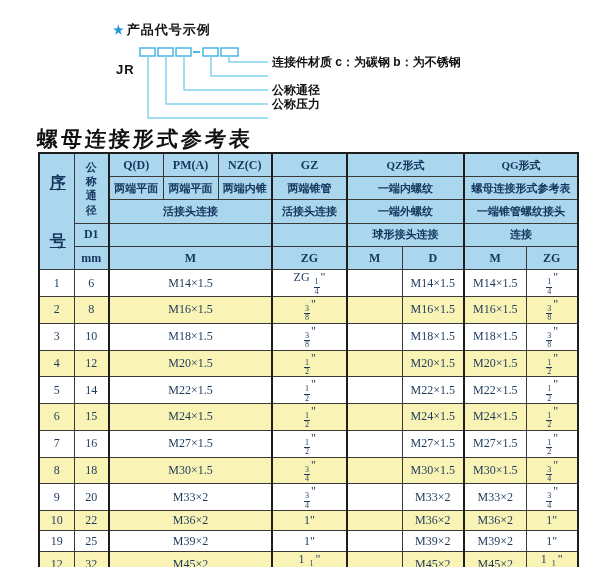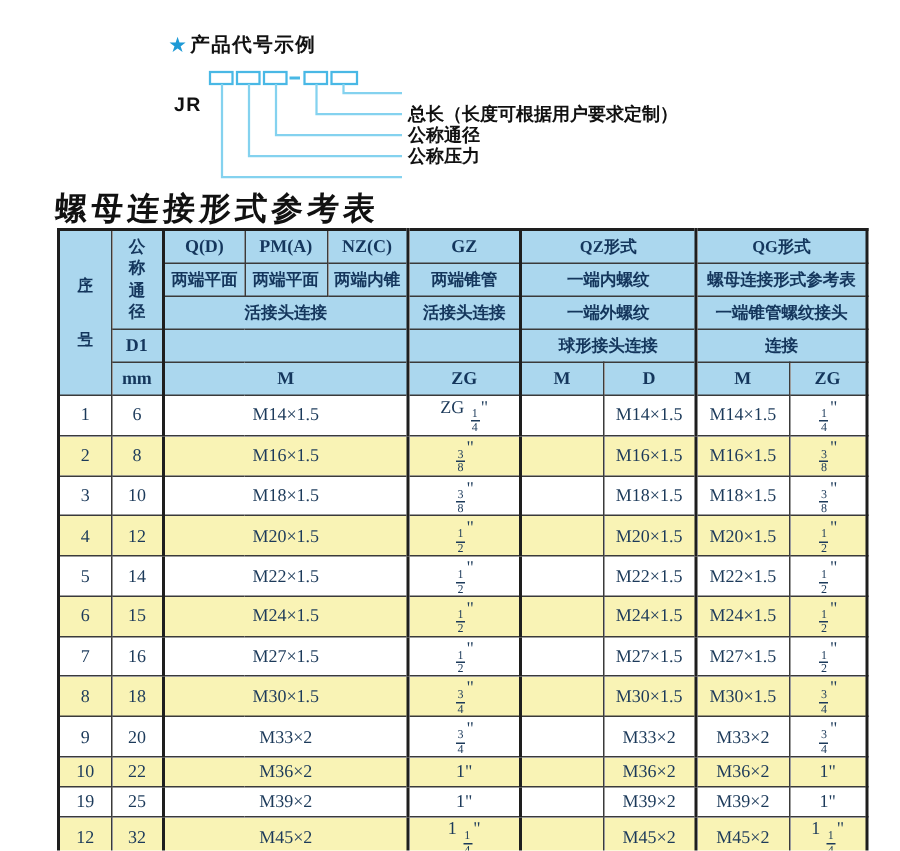--- a/index.html
+++ b/index.html
@@ -28,21 +28,21 @@
     padding:0 1px;overflow:hidden;}
   table{border:2px solid #1e1e1e;}
   thead th{background:#abd7ee;font-weight:600;font-size:12px;height:21px;
     color:#14365c;}
   thead th.zh{font-size:11px;font-weight:600;}
   tbody td{height:19.2px;font-size:12px;background:#ffffff;}
   tbody tr.alt td{background:#f9f3b5;}
   .sec{border-left:2px solid #1e1e1e;}
   .vtext{width:13px;margin:0 auto;word-break:break-all;line-height:1.3;font-size:11px;}
   .vtext-spread{width:14px;margin:0 auto;word-break:break-all;line-height:3.6;
-    font-size:10px;text-decoration:underline;}
+    font-size:16px;text-decoration:underline;}
   .frac{display:inline-flex;flex-direction:column;vertical-align:-3px;
     font-size:8px;line-height:1.05;margin:0 1px;}
   .frac .fn{border-bottom:1px solid currentColor;padding:0 1px;}
   .frac .fd{padding-top:0px;}
 </style>
 </head>
 <body>
 
 <div class="diagram">
   <div class="diagram-title">
@@ -63,21 +63,21 @@
 
     <g stroke="#84d2ef" stroke-width="1.5" fill="none">
       <polyline points="229,56 229,62 268,62"></polyline>
       <polyline points="211,56 211,76 268,76"></polyline>
       <polyline points="184,56 184,90 268,90"></polyline>
       <polyline points="166,56 166,104 268,104"></polyline>
       <polyline points="148,56 148,118 268,118"></polyline>
     </g>
   </svg>
 
-  <div class="dlabel" style="top:70px">总长（长度可根据用户要求定制）</div>
+  <div class="dlabel" style="top:56px">连接件材质  c：为碳钢  b：为不锈钢</div>
   <div class="dlabel" style="top:84px">公称通径</div>
   <div class="dlabel" style="top:98px">公称压力</div>
 </div>
 
 <div class="table-title">螺母连接形式参考表</div>
 
 <div class="tbl-wrap">
 <table>
   <colgroup>
     <col style="width:35px">

